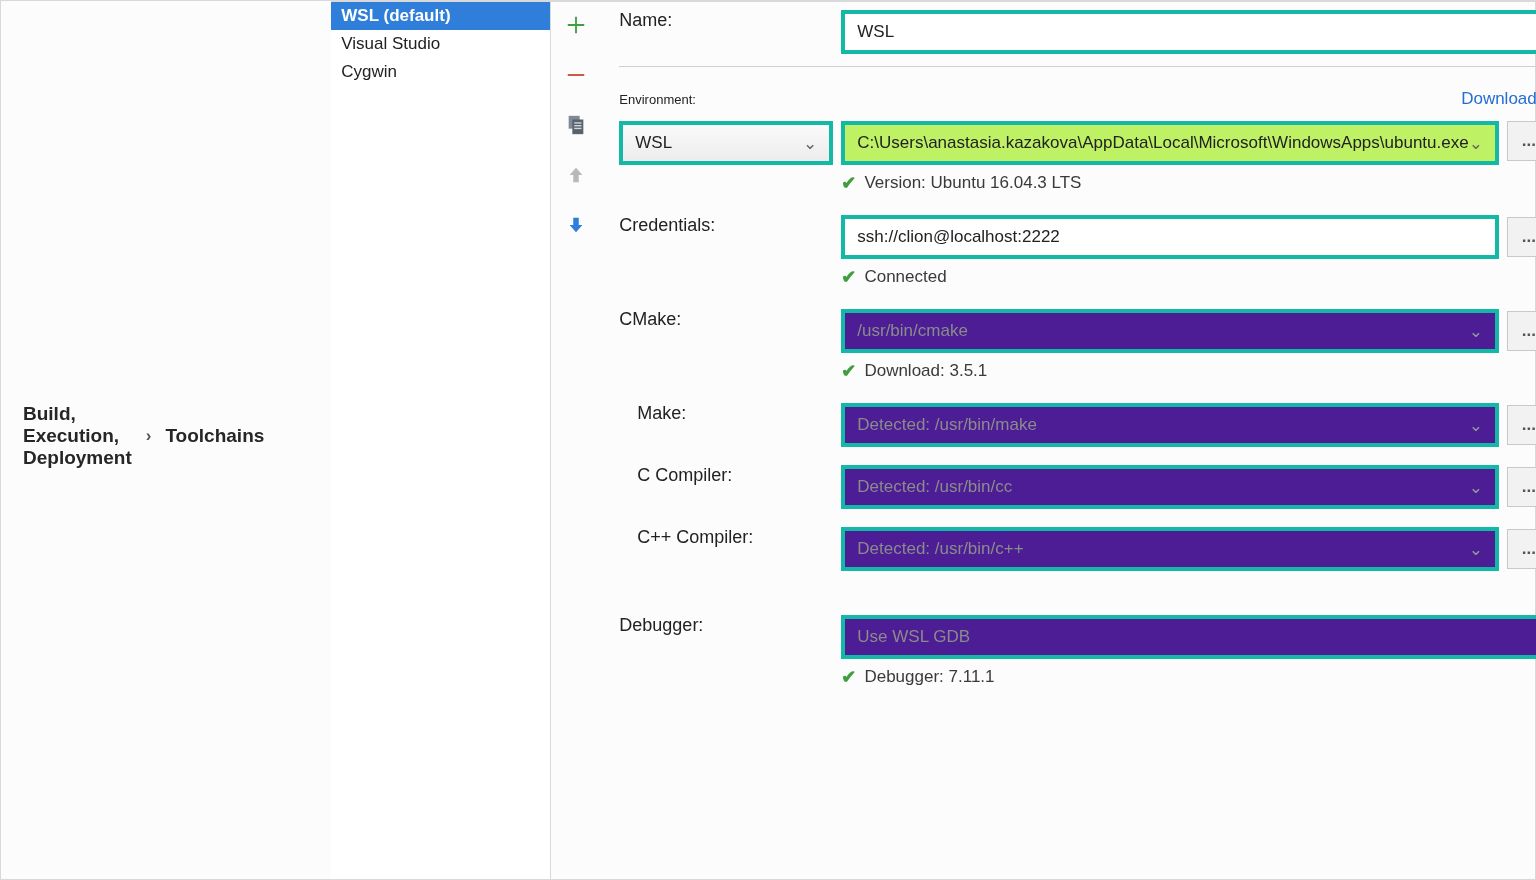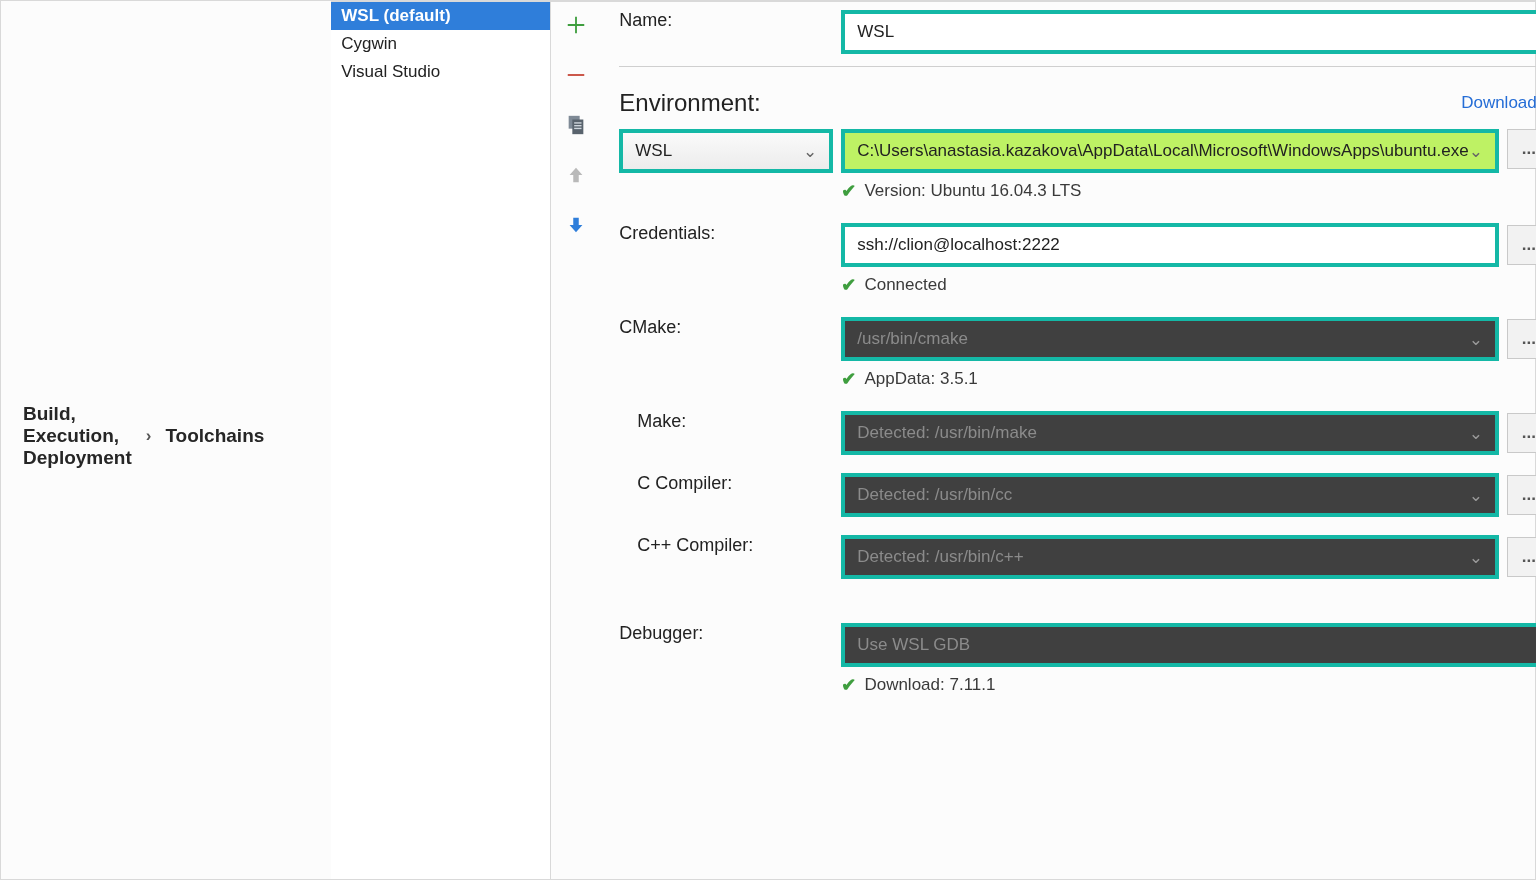--- a/index.html
+++ b/index.html
@@ -135,21 +135,21 @@
     background: linear-gradient(#fafafa,#ececec);
     display: flex;
     align-items: center;
     justify-content: space-between;
     cursor: default;
   }
   .select-like .sel-text { }
   .select-like .caret { color: #666; }
 
   .ro-box {
-    background: #404040;
+    background: #4c1d95;
     display: flex;
     align-items: center;
     justify-content: space-between;
     color: #8b8b8b;
     gap: 18px;
   }
   .ro-box .caret { color: #999; }
 
   .ro-box.plain {
     color: #8b8b8b;
@@ -183,21 +183,21 @@
     font-size: 18px;
     line-height: 1;
   }
 
   .env-head {
     display: flex;
     align-items: center;
     margin-bottom: 12px;
   }
   .env-head .env-label {
-    font-size: 24px;
+    font-size: 13px;
     color: #222;
     flex: 0 0 auto;
   }
   .env-head .spacer { flex: 1; }
   .env-head .download {
     color: #256dd6;
     cursor: default;
     font-size: 17px;
   }
 
@@ -232,22 +232,22 @@
   <div class="breadcrumb">
     <span>Build, Execution, Deployment</span>
     <span class="chev">›</span>
     <span>Toolchains</span>
   </div>
 
   <div class="body">
 
     <div class="list">
       <div class="list-item selected">WSL (default)</div>
+      <div class="list-item">Visual Studio</div>
       <div class="list-item">Cygwin</div>
-      <div class="list-item">Visual Studio</div>
     </div>
 
     <div class="toolstrip">
       <div class="tool">
         <svg viewBox="0 0 24 24">
             <path d="M11 3h2v18h-2z M3 11h18v2H3z" fill="#3f9e3f"></path>
           </svg>
       </div>
       <div class="tool">
         <svg viewBox="0 0 24 24">
@@ -329,21 +329,21 @@
         <div class="ctrl">
           <div class="ro-box">
             <span>/usr/bin/cmake</span>
             <span class="caret">⌄</span>
           </div>
           <div class="browse-btn">...</div>
         </div>
       </div>
       <div class="status">
         <span class="check">✔</span>
-        <span>AppData: 3.5.1</span>
+        <span>Download: 3.5.1</span>
       </div>
 
       <div class="row">
         <div class="label sub">Make:</div>
         <div class="ctrl">
           <div class="ro-box">
             <span>Detected: /usr/bin/make</span>
             <span class="caret">⌄</span>
           </div>
           <div class="browse-btn">...</div>
@@ -379,19 +379,19 @@
       <div class="row">
         <div class="label">Debugger:</div>
         <div class="ctrl">
           <div class="ro-box plain">
             <span>Use WSL GDB</span>
           </div>
         </div>
       </div>
       <div class="status" style="margin-bottom:10px;">
         <span class="check">✔</span>
-        <span>Download: 7.11.1</span>
+        <span>Debugger: 7.11.1</span>
       </div>
 
     </div>
 
   </div>
 </div>
 
 </body></html>

